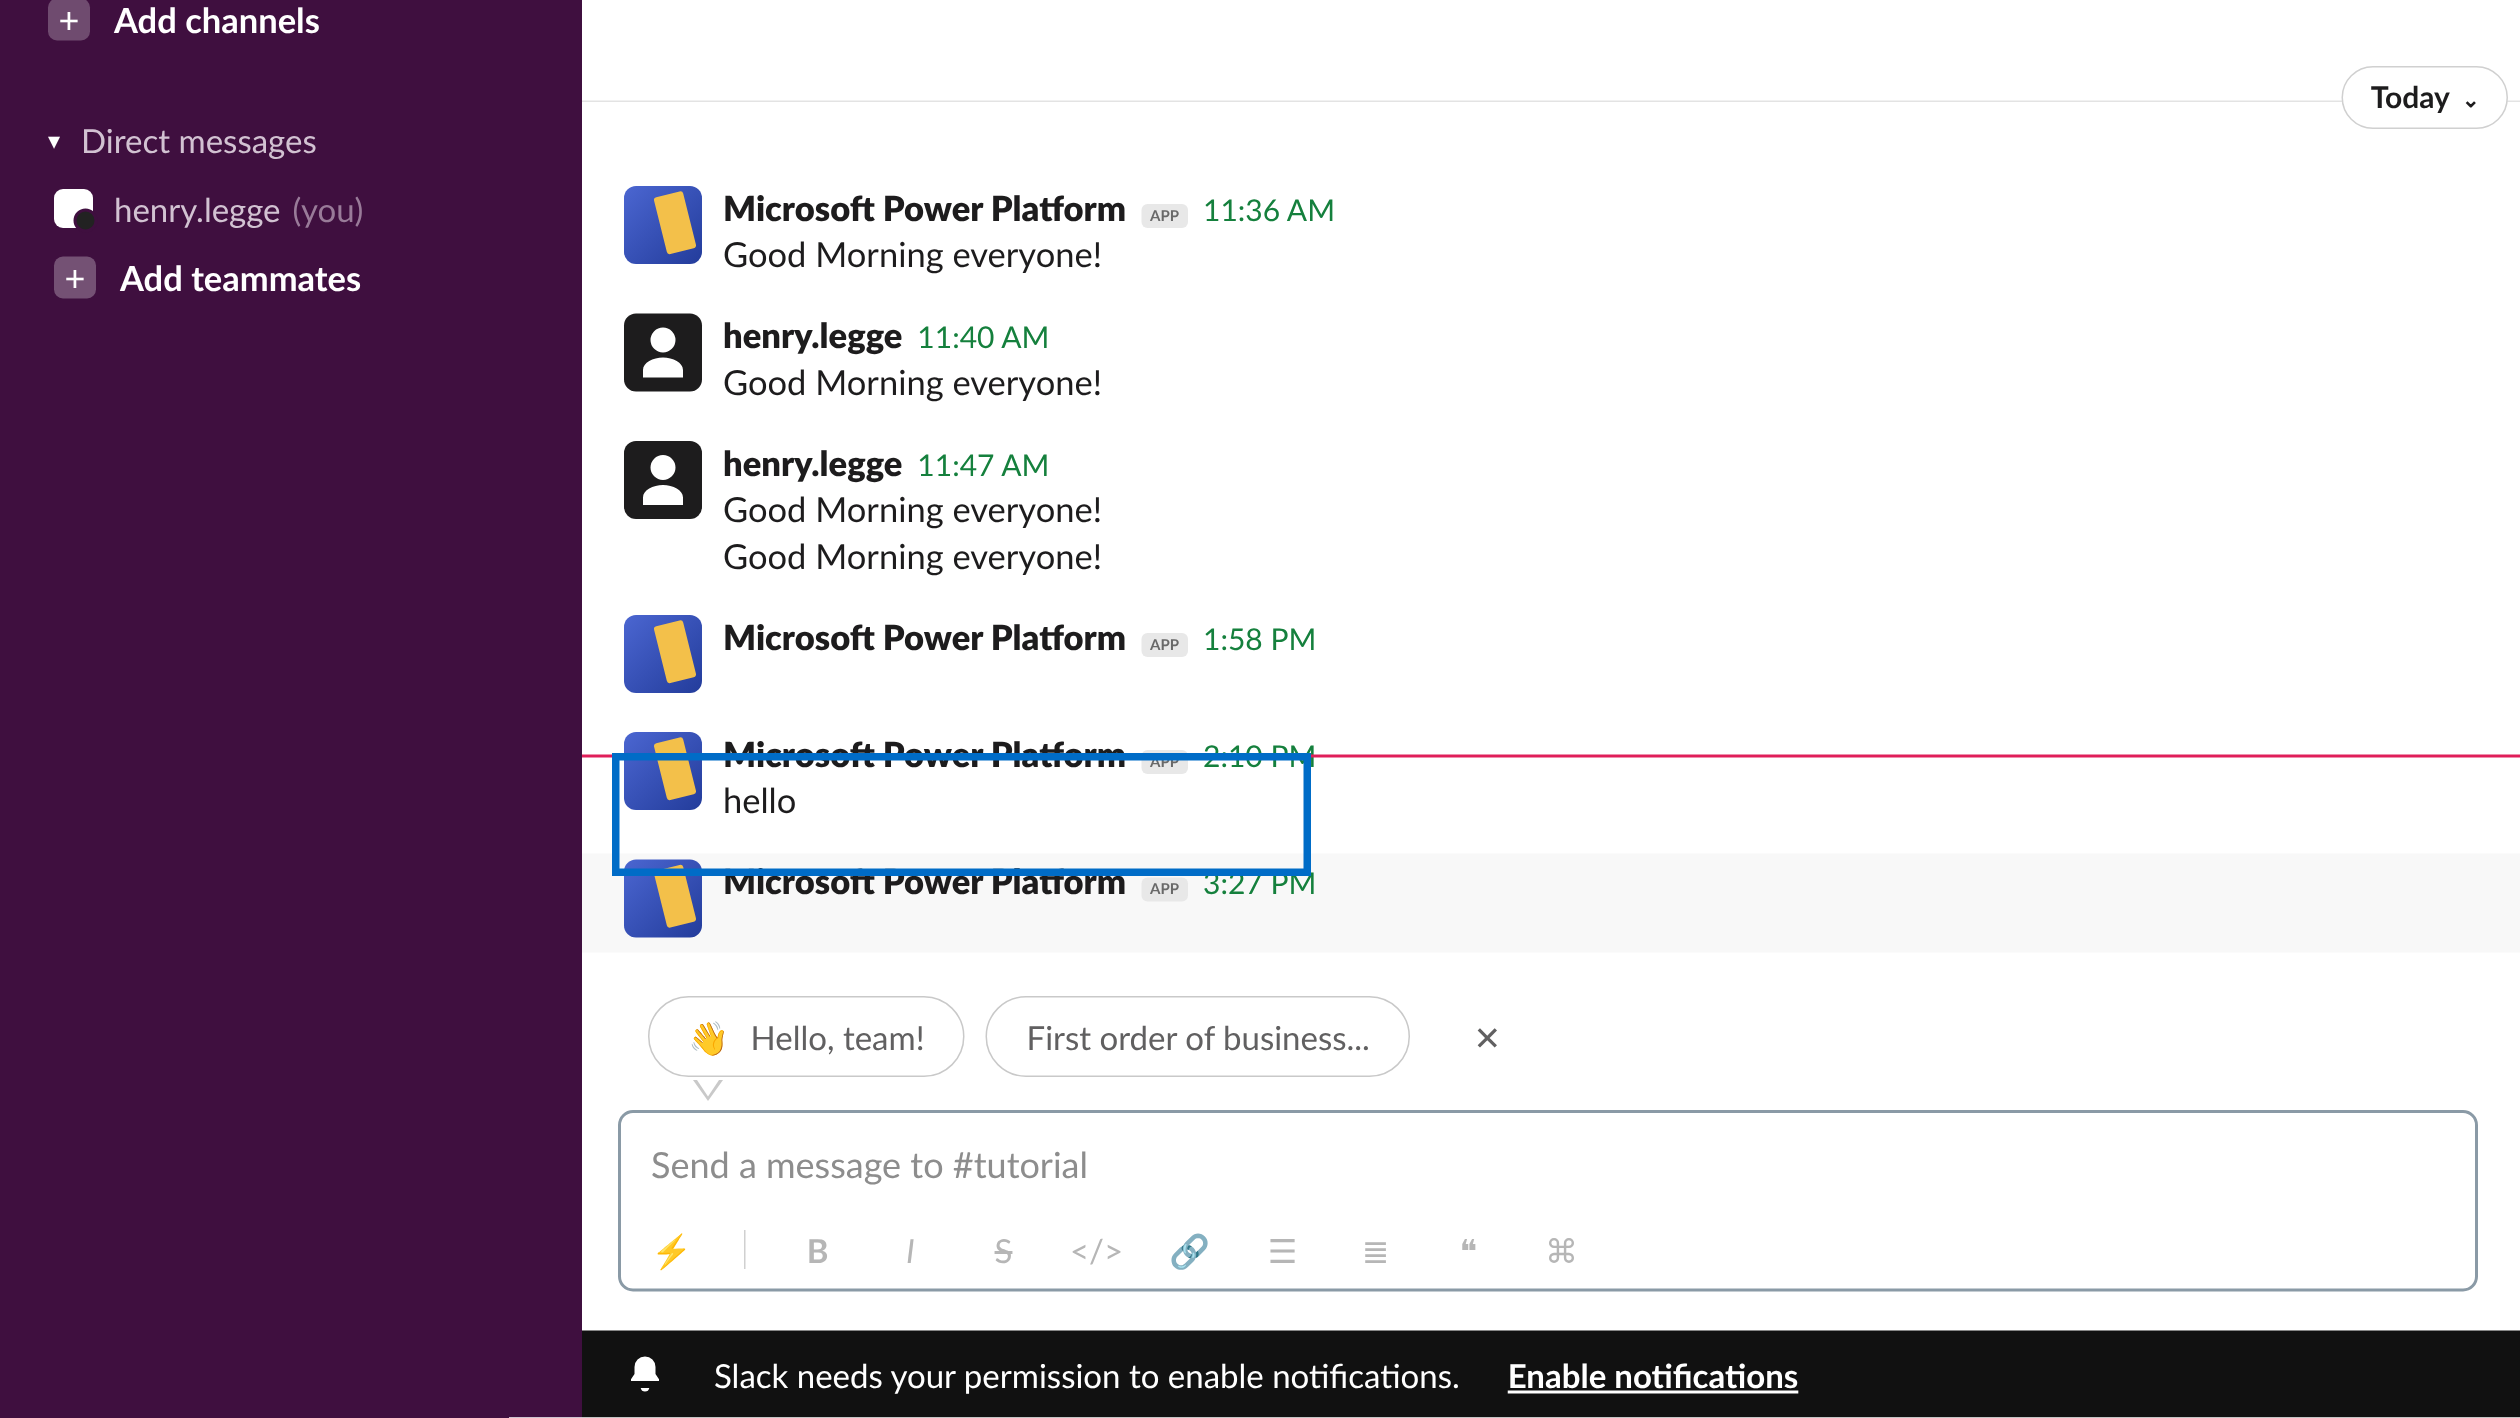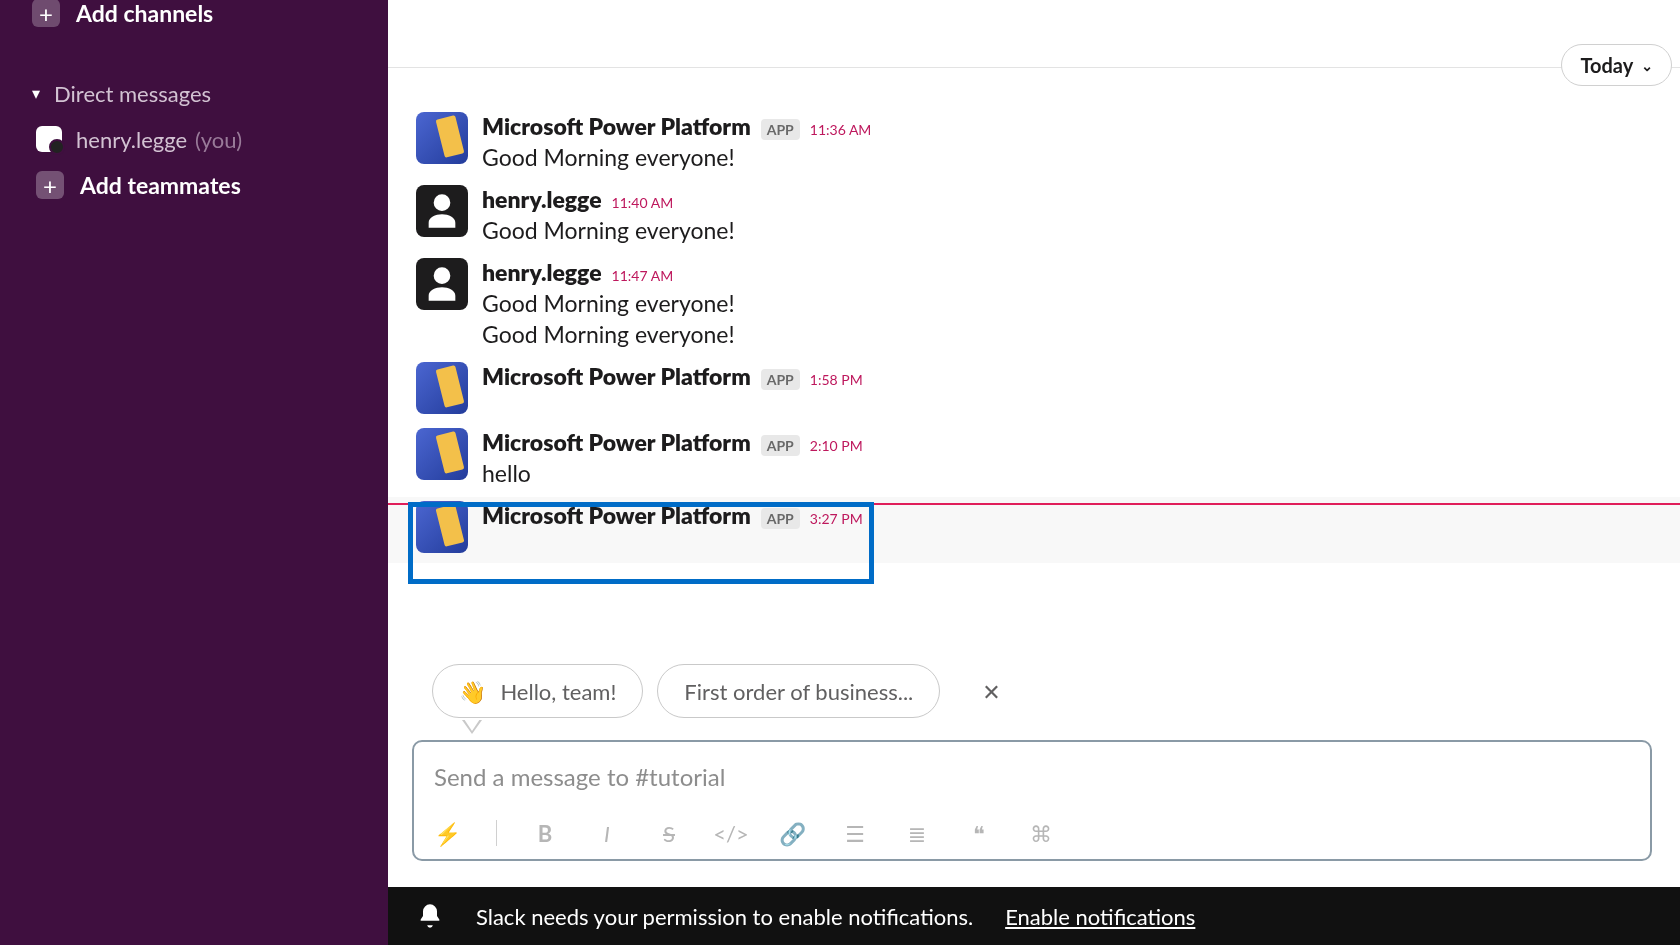--- a/index.html
+++ b/index.html
@@ -25,27 +25,27 @@
   
   .main { flex:1; display:flex; flex-direction:column; background:#fff; position:relative; }
 
   
   .divider-row { height:48px; border-bottom:1px solid #e3e3e3; position:relative; display:flex; justify-content:flex-end; align-items:center; padding-right:24px;margin-top:20px;}
   .today-pill { position:absolute; right:8px; top:24px; background:#fff; border:1px solid #d0d0d0; border-radius:22px; padding:8px 18px; font-size:20px; font-weight:700; color:#1d1c1d; display:flex; align-items:center; gap:8px;}
   .today-pill .caret { font-size:14px; }
 
   
   .messages { flex:1; overflow:hidden; padding-top:40px; position:relative;}
-  .msg { display:flex; padding:4px 14px 10px 28px; position:relative;}
+  .msg { display:flex; padding:4px 14px 10px 28px; position:relative;margin-top:12px;}
   .msg .av { width:52px; height:52px; border-radius:8px; margin-right:14px; background:#1d1c1d; flex-shrink:0;}
   .msg .av.bot .book { width:52px; height:52px; }
   .msg .hdr { display:flex; align-items:baseline; gap:10px; }
   .msg .sender { font-size:23px; font-weight:800; color:#1d1c1d; }
-  .msg .app { font-size:14px; font-weight:700; color:#696969; background:#e8e8e8; border-radius:4px; padding:2px 6px; }
-  .msg .time { font-size:14px; color:#be185d; }
+  .msg .app { font-size:10px; font-weight:700; color:#696969; background:#e8e8e8; border-radius:4px; padding:2px 6px; }
+  .msg .time { font-size:20px; color:#15803d; }
   .msg .body { font-size:23px; color:#1d1c1d; margin-top:3px; }
   .msg.hovered { background:#f8f8f8; }
   .highlight-box { position:absolute; border:5px solid #006cc7; pointer-events:none; }
 
   .cursor-tick { width:2px; height:26px; background:#1d1c1d; display:inline-block; vertical-align:-6px;}
 
   
   .book { display:inline-block; background:linear-gradient(135deg,#4b66d1,#233c9b); border-radius:8px; position:relative;}
   .book::after{ content:""; position:absolute; left:46%; top:10%; width:38%; height:75%; background:#f3c04a; transform:rotate(-14deg); border-radius:2px;}
 
@@ -64,21 +64,21 @@
   .composer { margin:0 28px 26px 24px; border:2px solid #8a9aa6; border-radius:10px; padding:20px 20px 12px 20px; }
   .composer .placeholder { font-size:24px; color:#8d8d8d; }
   .toolbar { margin-top:28px; display:flex; align-items:center; gap:34px;}
   .toolbar .tbtn { width:28px; height:28px; color:#b6b6b6; font-size:22px; display:flex; align-items:center; justify-content:center; cursor:pointer;}
   .toolbar .tbtn.bolt{ color:#3b3b3b;}
   .toolbar .sep { width:1px; height:26px; background:#d0d0d0;}
 
   
   .notif { height:58px; background:#111; color:#fff; display:flex; align-items:center; padding-left:28px; font-size:22px; gap:32px;}
   .notif .bell { width:28px; height:28px; }
-  .notif .link { text-decoration:underline; font-weight:400; cursor:pointer;}
+  .notif .link { text-decoration:underline; font-weight:700; cursor:pointer;}
 
   .red-line { position:absolute; height:2px; background:#e01e5a; }
 
 </style>
 </head>
 <body>
 
 <div class="root">
 
   <div class="sidebar">

